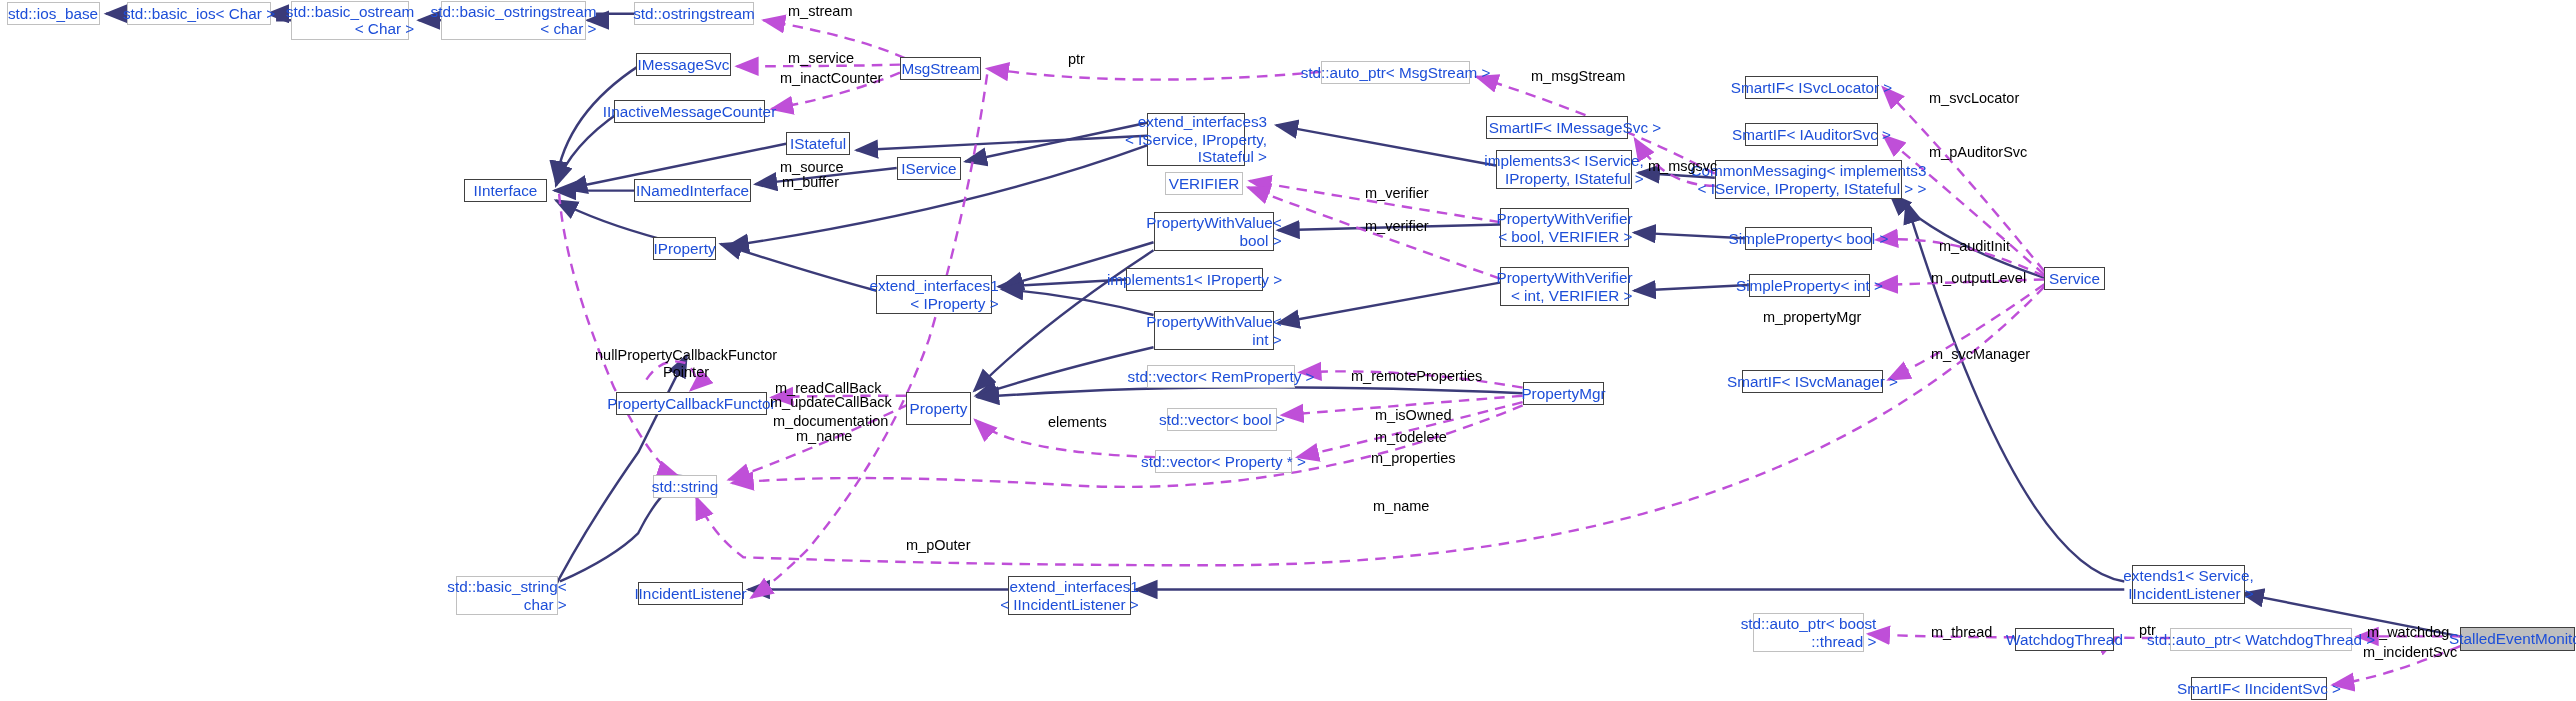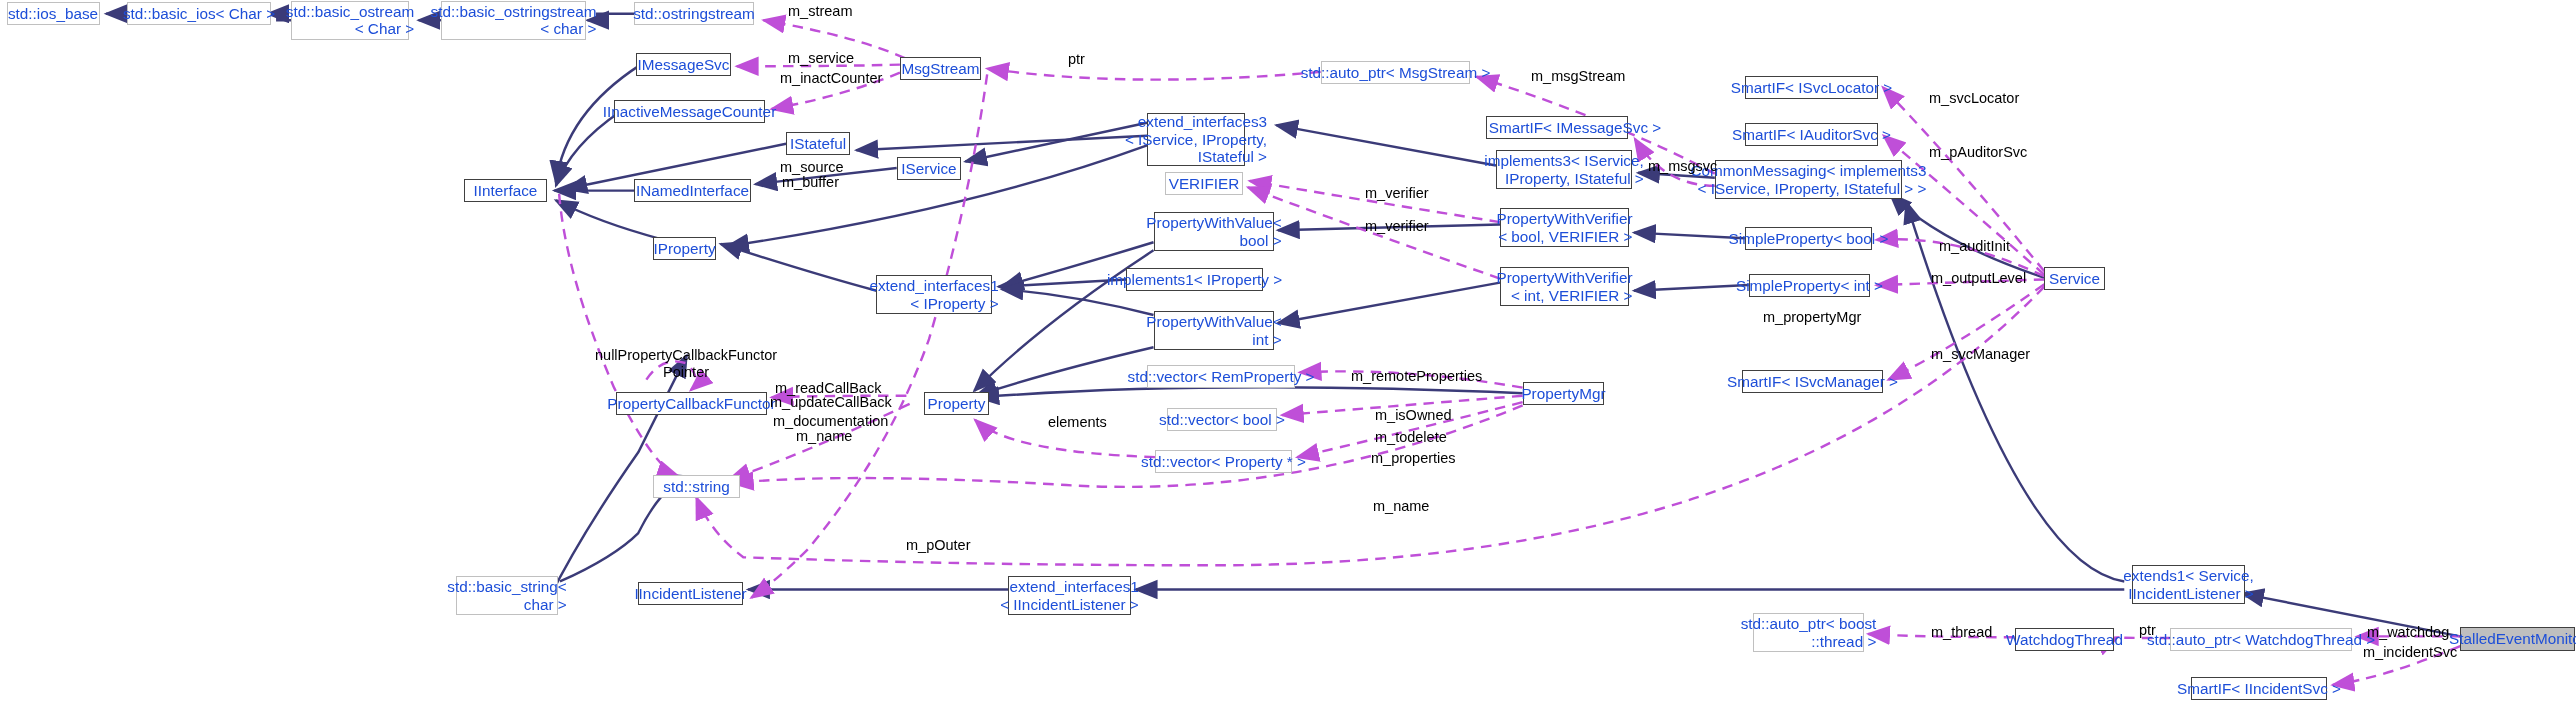--- a/index.html
+++ b/index.html
@@ -156,26 +156,26 @@
   <div class="node solid" style="left:1715px;top:160px;width:187px;height:39px;">CommonMessaging&lt; implements3
 &lt; IService, IProperty, IStateful &gt; &gt;</div>
   <div class="node solid" style="left:1745px;top:76px;width:133px;height:22.6px;">SmartIF&lt; ISvcLocator &gt;</div>
   <div class="node solid" style="left:1745px;top:123px;width:133px;height:22.6px;">SmartIF&lt; IAuditorSvc &gt;</div>
   <div class="node solid" style="left:1745px;top:227px;width:127px;height:22.6px;">SimpleProperty&lt; bool &gt;</div>
   <div class="node solid" style="left:1749px;top:274px;width:121px;height:22.6px;">SimpleProperty&lt; int &gt;</div>
   <div class="node solid" style="left:1742px;top:370px;width:141px;height:22.6px;">SmartIF&lt; ISvcManager &gt;</div>
   <div class="node solid" style="left:2044px;top:267px;width:61px;height:22.6px;">Service</div>
 
   <div class="node solid" style="left:616px;top:392px;width:151px;height:22.6px;">PropertyCallbackFunctor</div>
-  <div class="node solid" style="left:906px;top:392px;width:65px;height:23px;margin-left:18px;">Property</div>
+  <div class="node solid" style="left:906px;top:392px;width:65px;height:33px;">Property</div>
   <div class="node light" style="left:1147px;top:365px;width:148px;height:22.6px;">std::vector&lt; RemProperty &gt;</div>
   <div class="node light" style="left:1167px;top:408px;width:110px;height:22.6px;">std::vector&lt; bool &gt;</div>
   <div class="node light" style="left:1155px;top:450px;width:137px;height:22.6px;">std::vector&lt; Property * &gt;</div>
   <div class="node solid" style="left:1523px;top:382px;width:81px;height:22.6px;">PropertyMgr</div>
-  <div class="node light" style="left:653px;top:475px;width:87px;height:22.6px;">std::string</div>
+  <div class="node light" style="left:653px;top:475px;width:64px;height:22.6px;">std::string</div>
 
   <div class="node light" style="left:456px;top:576px;width:102px;height:39px;">std::basic_string&lt;
 char &gt;</div>
   <div class="node solid" style="left:638px;top:582px;width:105px;height:22.6px;">IIncidentListener</div>
   <div class="node solid" style="left:1008px;top:576px;width:123px;height:39px;">extend_interfaces1
 &lt; IIncidentListener &gt;</div>
   <div class="node solid" style="left:2124px;top:565px;width:113px;height:39px;margin-left:8px;">extends1&lt; Service,
 IIncidentListener &gt;</div>
   <div class="node light" style="left:1753px;top:613px;width:111px;height:39px;">std::auto_ptr&lt; boost
 ::thread &gt;</div>

